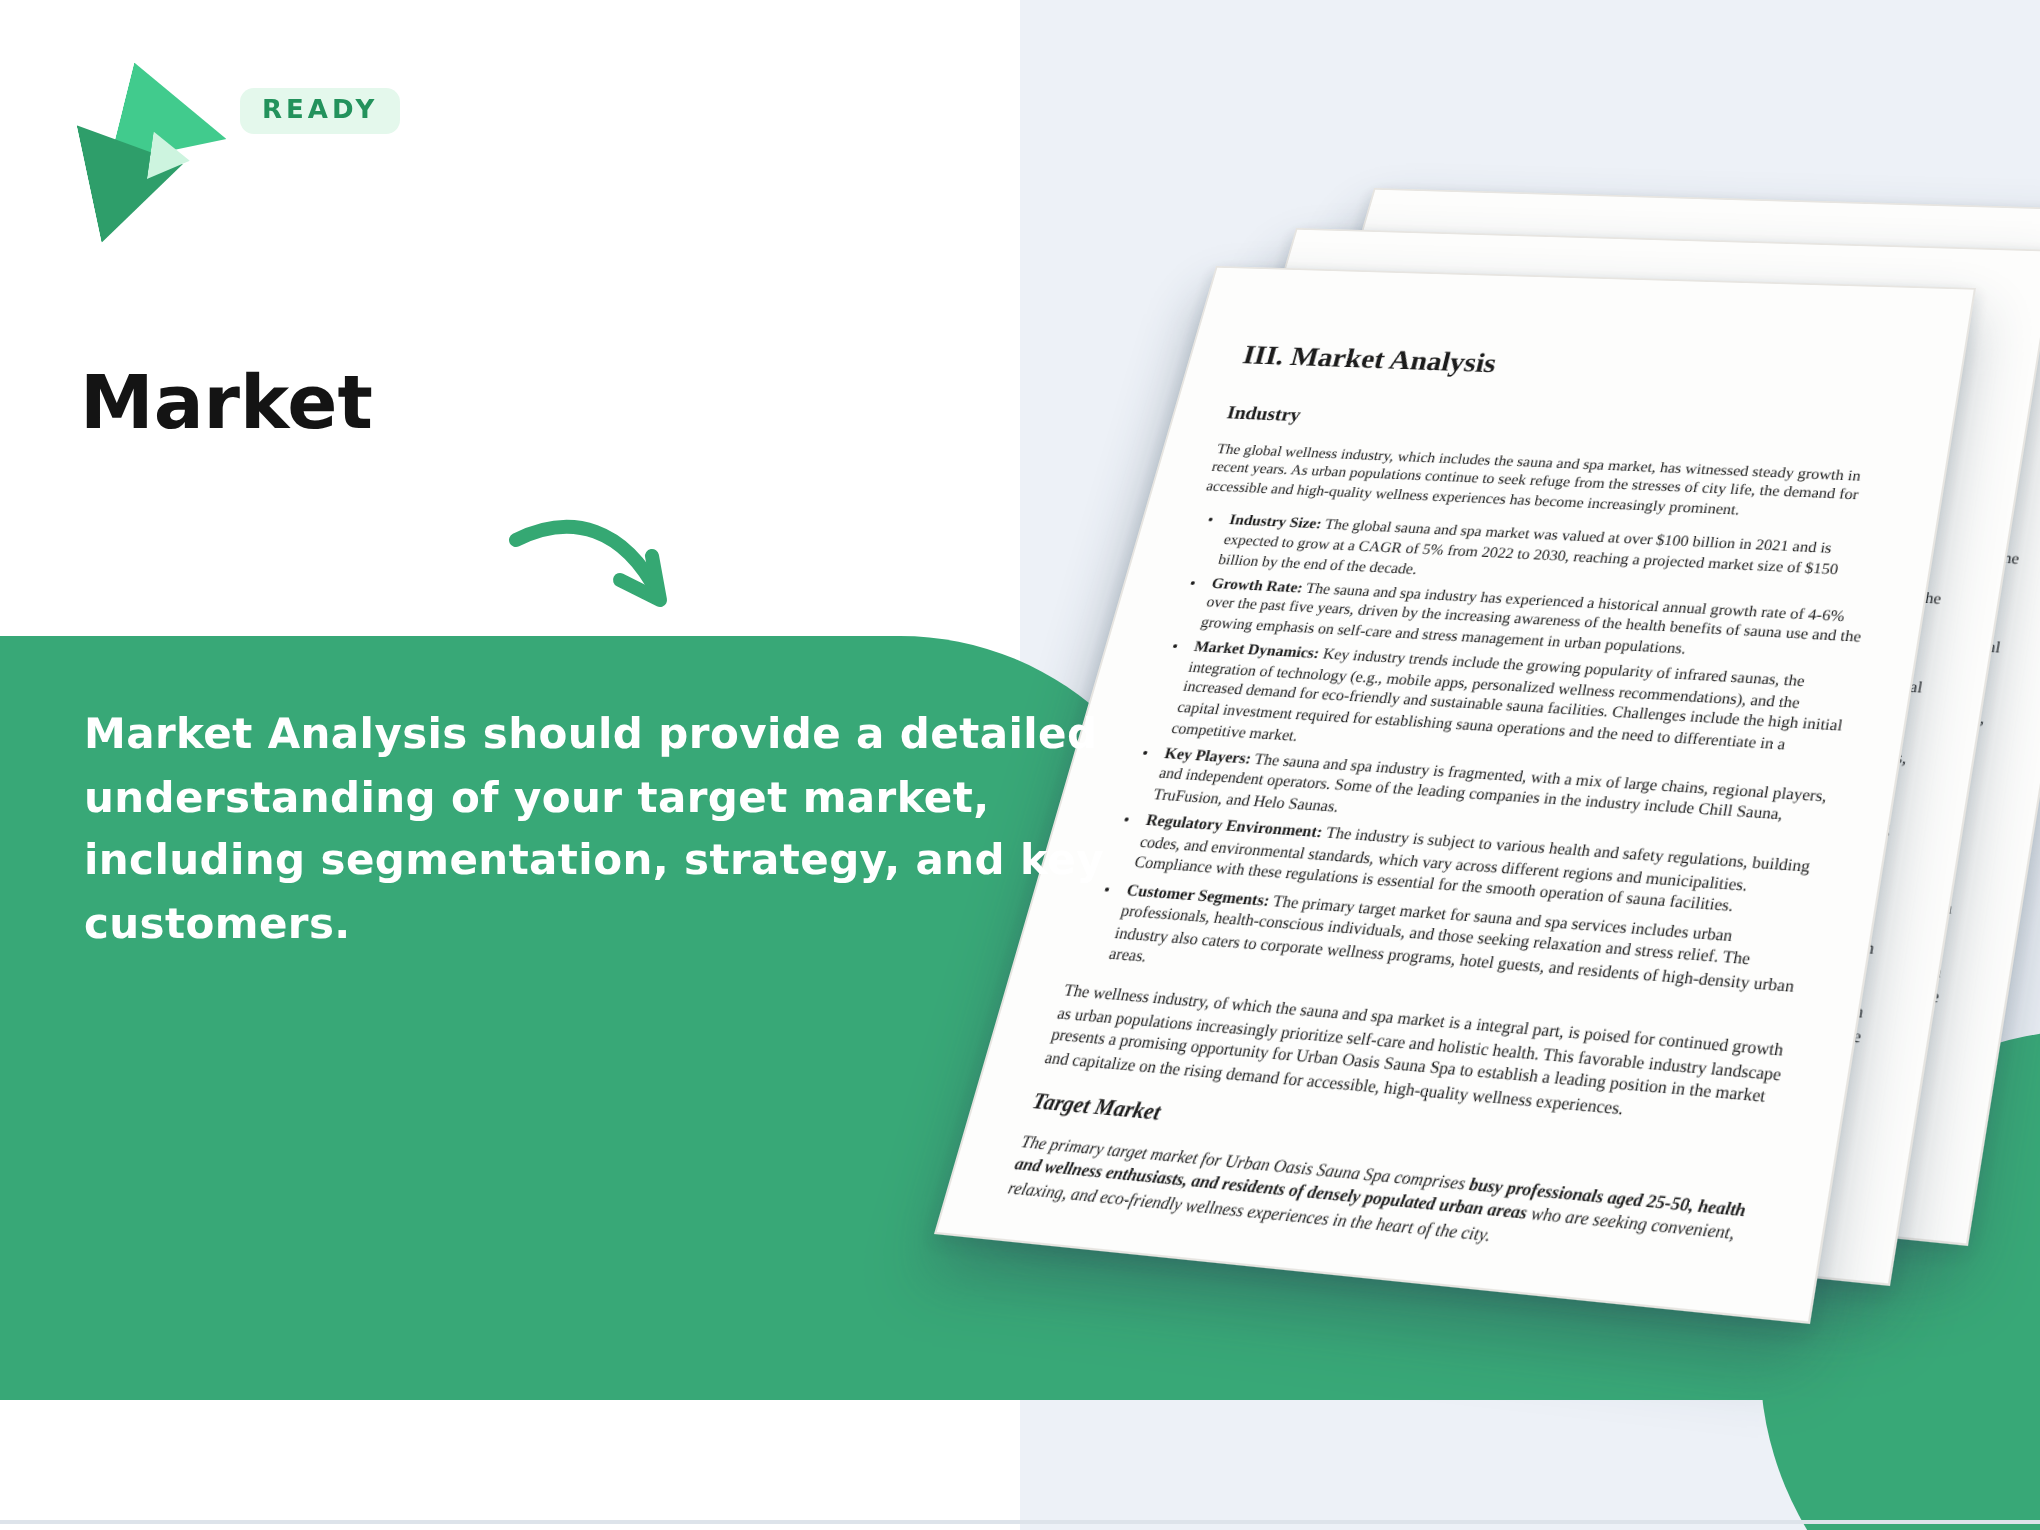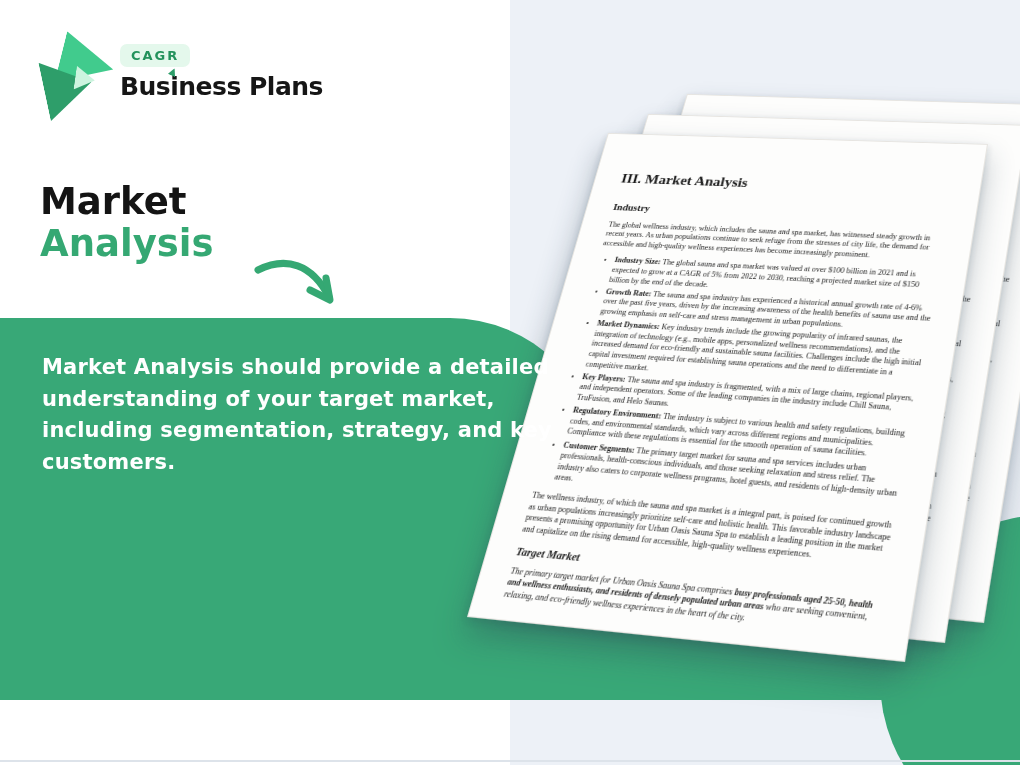--- a/index.html
+++ b/index.html
@@ -197,31 +197,26 @@
 </div>
   </div>
 
   <div class="logo">
     <div class="logo-mark">
       <div class="tri tri-light"></div>
       <div class="tri tri-dark"></div>
       <div class="tri tri-mint"></div>
     </div>
     <div class="brand-text">
-      <span class="ready-badge">CAGR</span>
-      <div class="brand-name">
-        <span>Business Plans</span>
-        <span class="i-accent"></span>
-      </div>
+      <span class="ready-badge">READY</span>
     </div>
   </div>
 
   <div class="hero-title">
     <div class="t1">Market</div>
-    <div class="t2">Analysis</div>
   </div>
 
   <svg class="arrow-svg" width="96" height="66" viewBox="0 0 96 66">
     <path d="M8 17 C 36 3, 62 11, 79 44" fill="none" stroke="#35a873" stroke-width="7" stroke-linecap="round"></path>
     <path d="M60 37 L 80 47 L 76 25" fill="none" stroke="#35a873" stroke-width="7" stroke-linecap="round" stroke-linejoin="round"></path>
   </svg>
 
   <div class="panel-text">
     <p class="hero-p1">Market Analysis should provide a detailed understanding of your target market, including segmentation, strategy, and key customers.</p>
   </div>

